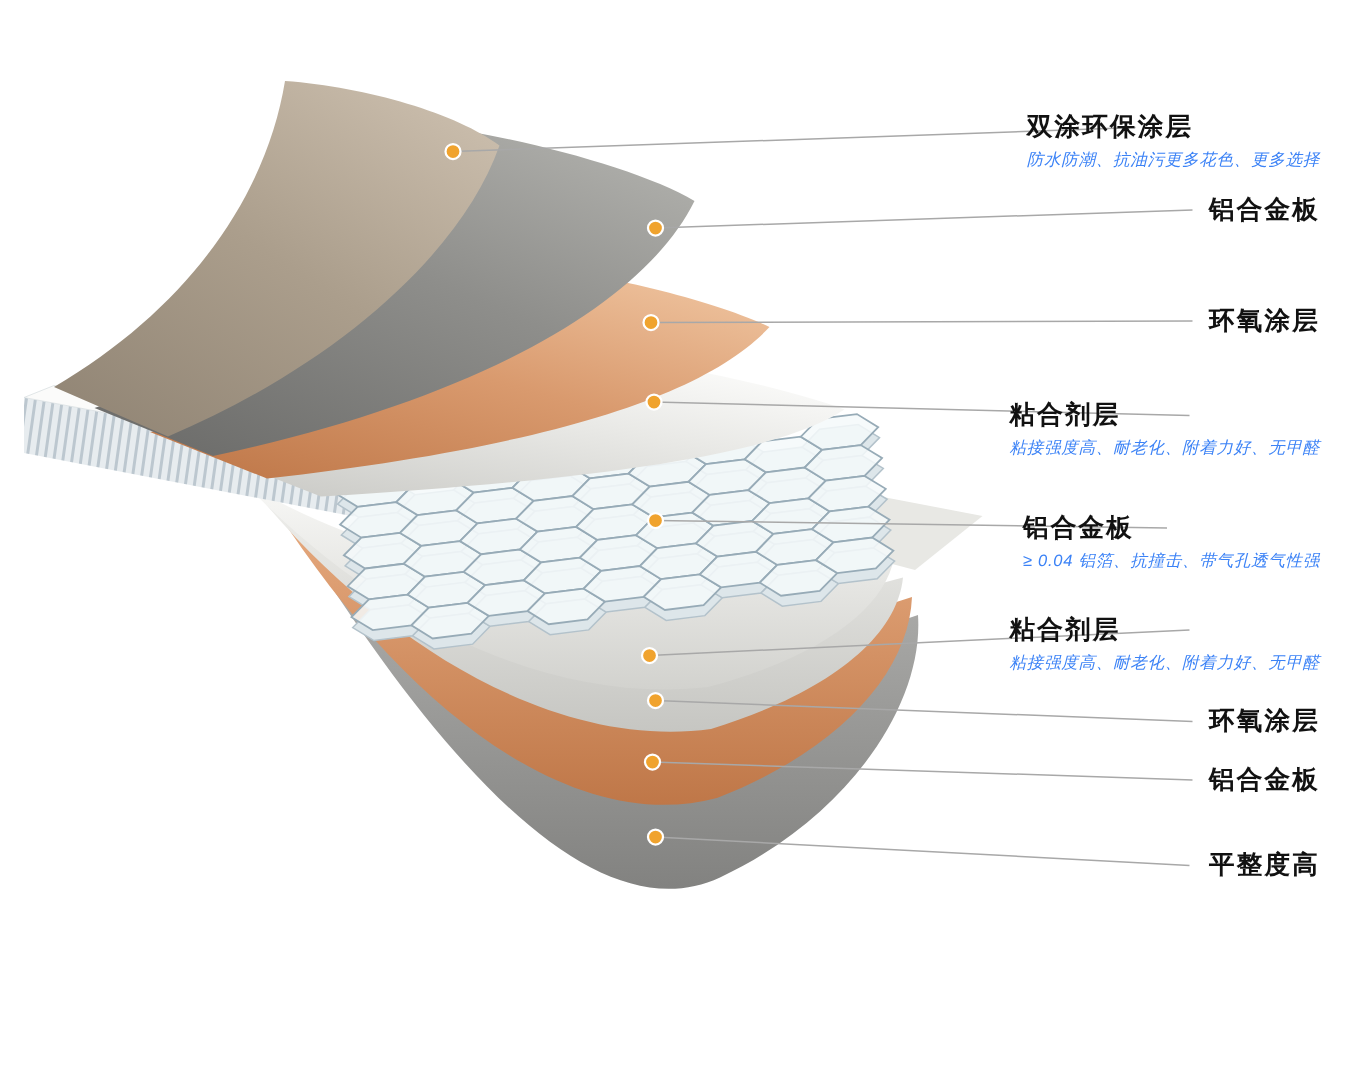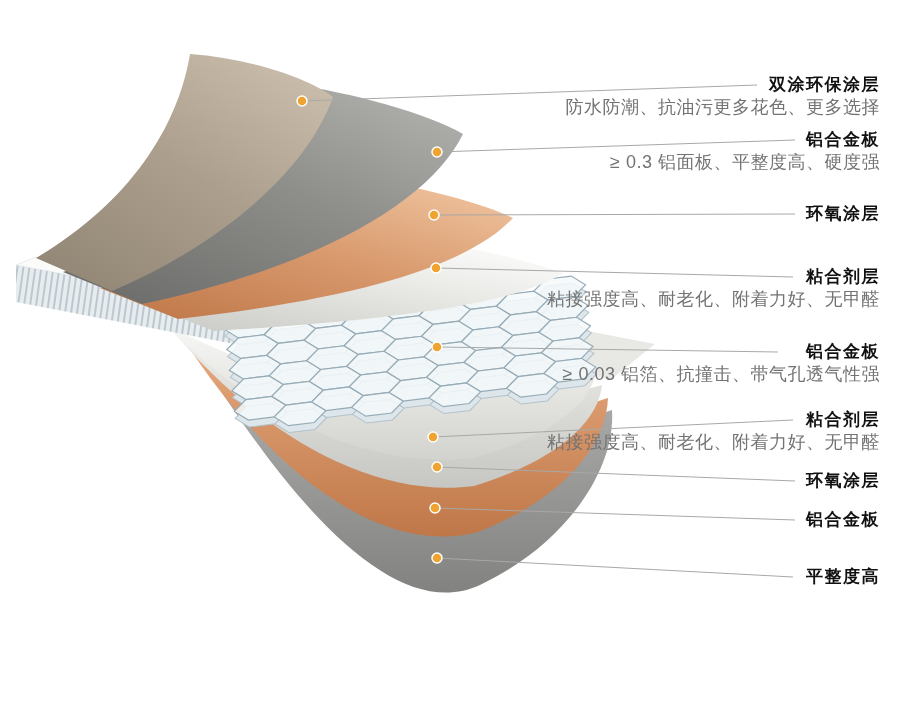--- a/index.html
+++ b/index.html
@@ -2,23 +2,23 @@
 <html style="--accent: #f0a32e;"><head>
 <meta charset="utf-8">
 <style>
   html,body{margin:0;padding:0;background:#fff;}
   .stage{
     position:relative;width:900px;height:720px;background:#ffffff;overflow:hidden;
     font-family:"Liberation Sans","DejaVu Sans",sans-serif;
   }
   .art{position:absolute;left:0;top:0;width:900px;height:720px;}
   .labels{position:absolute;left:0;top:0;width:900px;height:720px;pointer-events:none;}
-  .layer-label{position:absolute;right:20px;text-align:right;white-space:nowrap;}
+  .layer-label{position:absolute;right:20px;text-align:left;white-space:nowrap;}
   .layer-title{font-size:17px;font-weight:700;color:#111;line-height:22px;letter-spacing:1.5px;}
-  .layer-desc{font-size:18px;color:#737373;line-height:23px;letter-spacing:0.5px;}
+  .layer-desc{font-size:11px;color:#3b82f6;line-height:23px;letter-spacing:0.5px;font-style:italic;}
   .leader{stroke:#a8a8a8;stroke-width:1;}
   .dot{fill:var(--accent,#f0a32e);stroke:#ffffff;stroke-width:1.5;}
   .hex-wall{fill:#dde6ea;stroke:#b3c2cb;stroke-width:1;}
   .hex-top{fill:#f5f9fa;fill-opacity:.85;stroke:#97abb7;stroke-width:1.2;}
 </style>
 </head>
 <body>
 
 <div class="stage">
 
@@ -218,32 +218,31 @@
       </g>
   </svg>
 
   <div class="labels">
     <div class="layer-label" style="top:74px">
       <div class="layer-title">双涂环保涂层</div>
       <div class="layer-desc">防水防潮、抗油污更多花色、更多选择</div>
     </div>
     <div class="layer-label" style="top:129px">
       <div class="layer-title">铝合金板</div>
-      <div class="layer-desc">≥ 0.3 铝面板、平整度高、硬度强</div>
     </div>
     <div class="layer-label" style="top:203px">
       <div class="layer-title">环氧涂层</div>
     </div>
     <div class="layer-label" style="top:266px">
       <div class="layer-title">粘合剂层</div>
       <div class="layer-desc">粘接强度高、耐老化、附着力好、无甲醛</div>
     </div>
     <div class="layer-label" style="top:341px">
       <div class="layer-title">铝合金板</div>
-      <div class="layer-desc">≥ 0.03 铝箔、抗撞击、带气孔透气性强</div>
+      <div class="layer-desc">≥ 0.04 铝箔、抗撞击、带气孔透气性强</div>
     </div>
     <div class="layer-label" style="top:409px">
       <div class="layer-title">粘合剂层</div>
       <div class="layer-desc">粘接强度高、耐老化、附着力好、无甲醛</div>
     </div>
     <div class="layer-label" style="top:470px">
       <div class="layer-title">环氧涂层</div>
       <div class="layer-desc"></div>
     </div>
     <div class="layer-label" style="top:509px">

